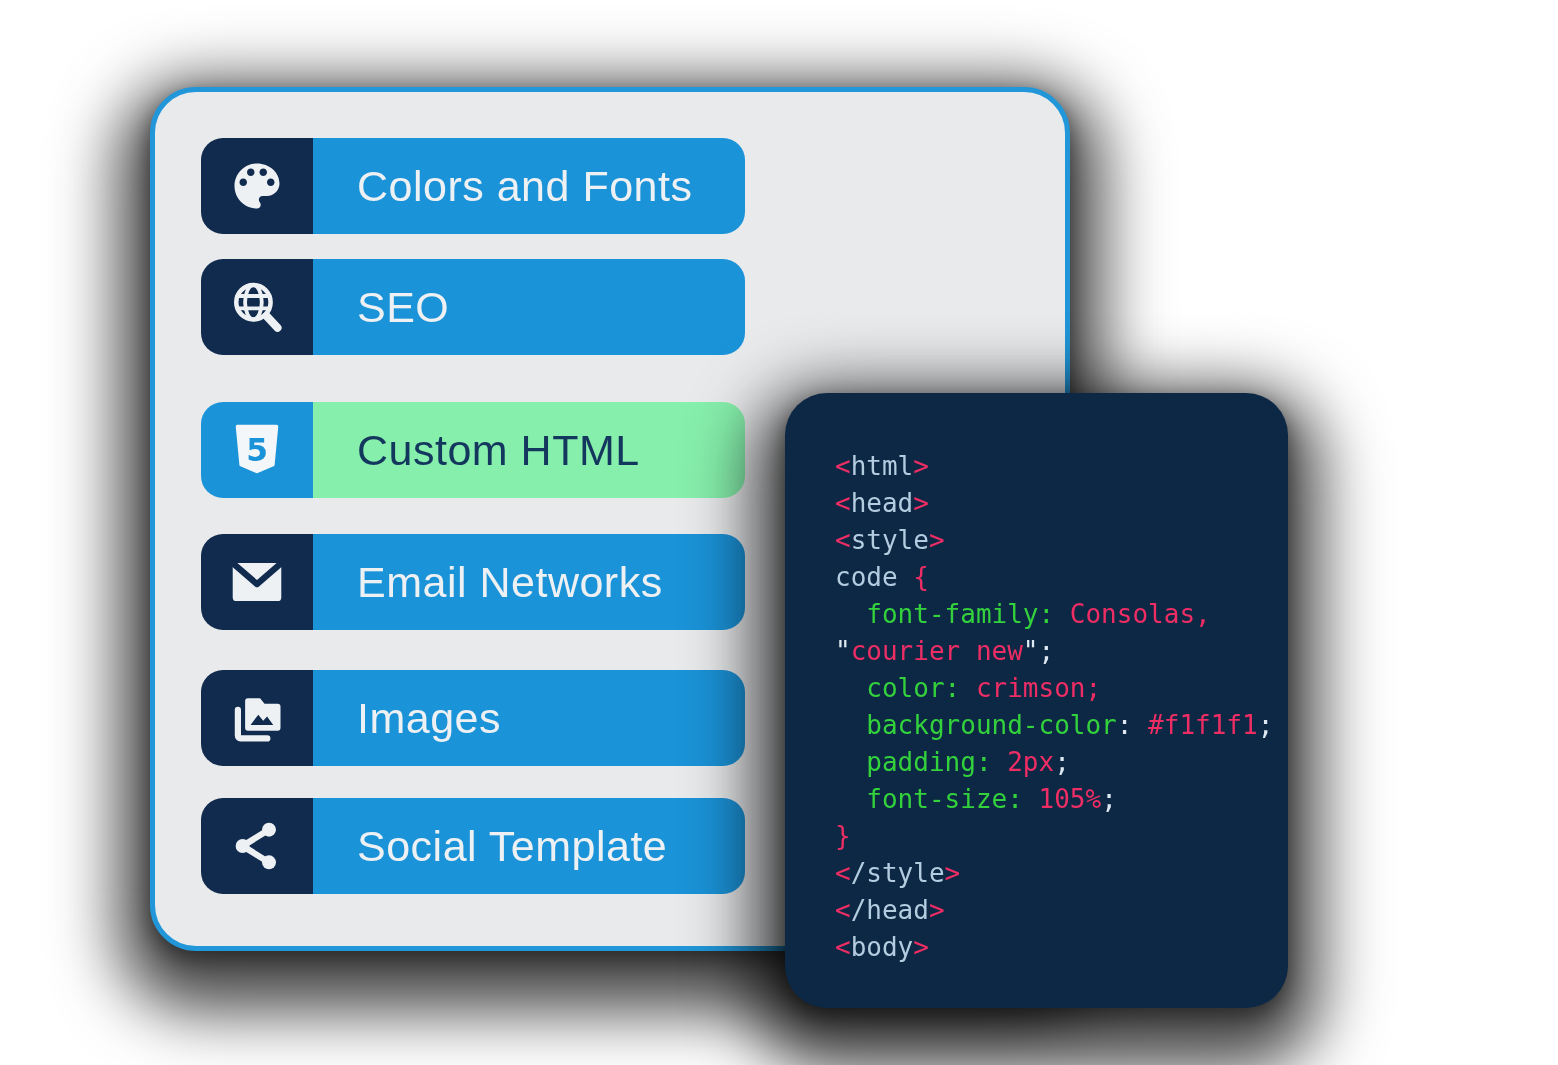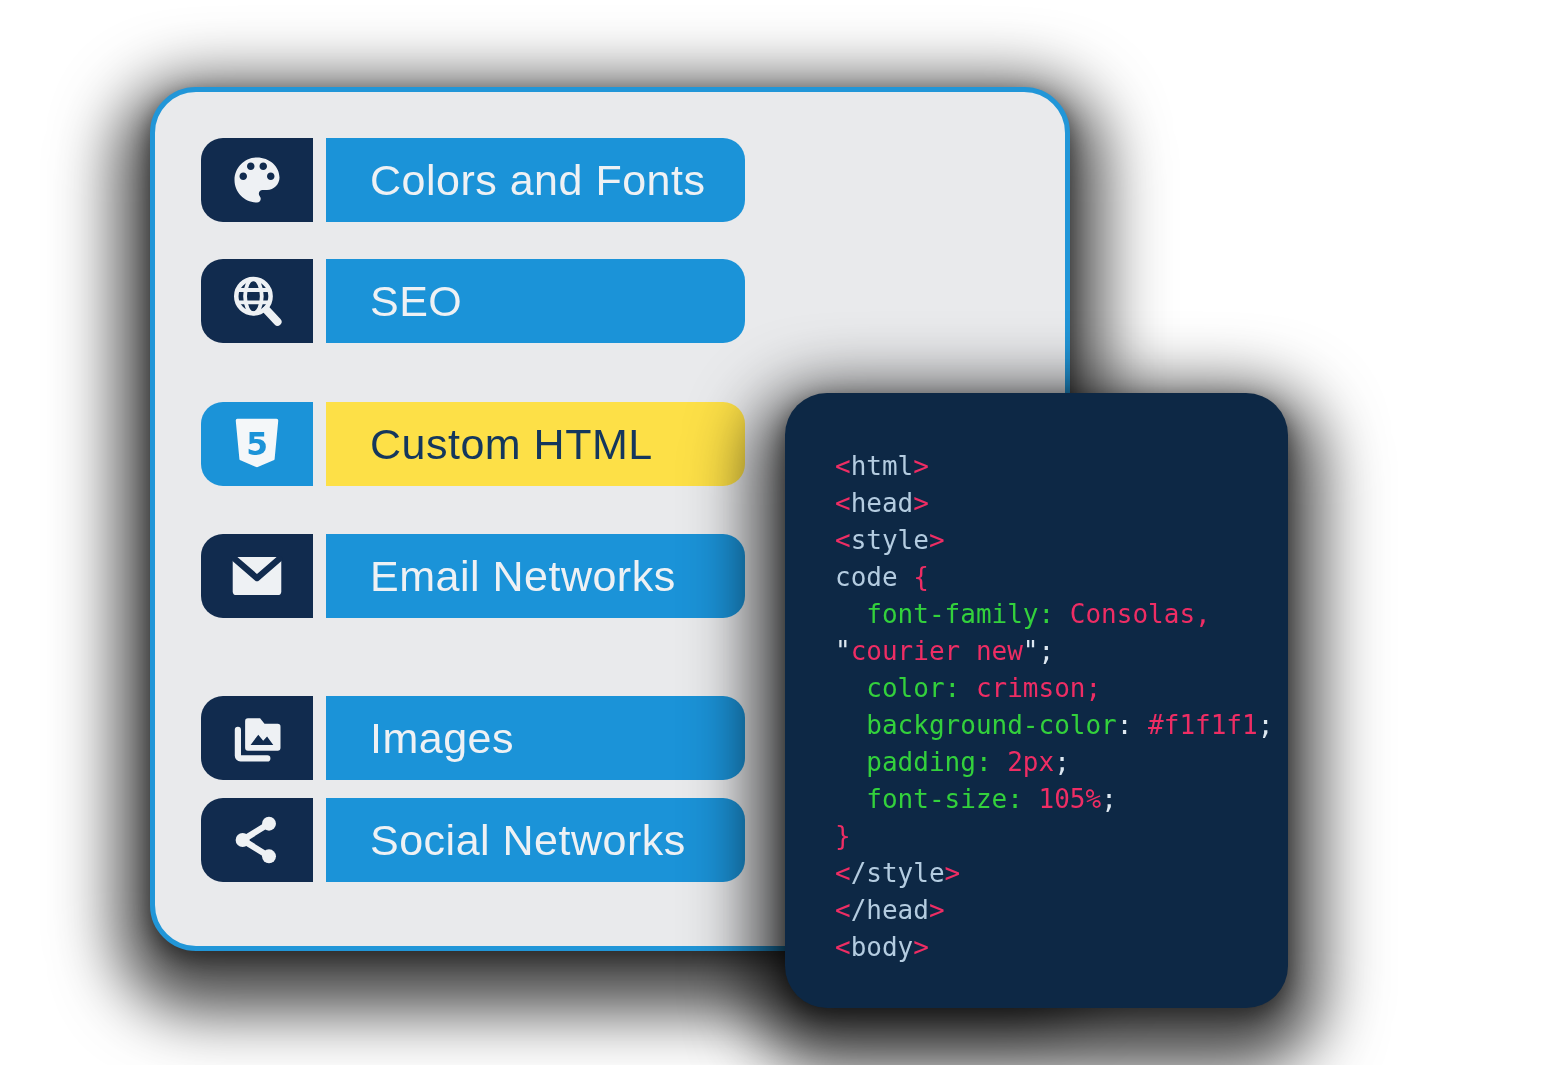--- a/index.html
+++ b/index.html
@@ -12,34 +12,34 @@
   
   .settings-panel{
     position:absolute;left:150px;top:87px;width:920px;height:864px;
     box-sizing:border-box;
     background:#e9eaec;
     border:5px solid #2196d8;
     border-radius:46px;
     box-shadow:0 28px 65px 32px rgba(0,0,0,0.72), 0 8px 22px rgba(0,0,0,0.45);
   }
   .menu-item{
-    position:absolute;left:46px;width:544px;height:84px;
-    display:flex;border-radius:22px;overflow:hidden;cursor:pointer;gap:13px;
+    position:absolute;left:46px;width:544px;height:96px;
+    display:flex;border-radius:22px;overflow:hidden;cursor:pointer;
   }
   .icon-box{
     width:112px;flex:0 0 112px;background:#112b4e;
     display:flex;align-items:center;justify-content:center;
   }
   .menu-item .bar{
     flex:1;background:#1b93d8;display:flex;align-items:center;
     padding-left:44px;color:#eef1f4;font-size:43px;letter-spacing:.5px;
     white-space:nowrap;
   }
   .menu-item.selected .icon-box{background:#1b93d8;}
-  .menu-item.selected .bar{background:#fde047;color:#14375d;}
+  .menu-item.selected .bar{background:#86efac;color:#14375d;}
 
   
   .code-panel{
     position:absolute;left:785px;top:393px;width:503px;height:615px;
     background:#0d2845;border-radius:42px;
     box-shadow:0 28px 65px 32px rgba(0,0,0,0.72), 0 8px 22px rgba(0,0,0,0.45);
     overflow:hidden;
   }
   .code{
     margin:0;padding:55px 0 0 50px;
@@ -88,40 +88,40 @@
   <div class="menu-item" style="top:442px">
     <div class="icon-box">
       <svg viewBox="0 0 24 24" width="62" height="62">
         <rect x="2.6" y="4.6" width="18.8" height="14.8" rx="1.4" fill="#eef1f4"></rect>
         <path d="M3.4 5.4 12 12.8 20.6 5.4" fill="none" stroke="#112b4e" stroke-width="2.4" stroke-linecap="round" stroke-linejoin="round"></path>
       </svg>
     </div>
     <div class="bar">Email Networks</div>
   </div>
 
-  <div class="menu-item" style="top:604px">
+  <div class="menu-item" style="top:578px">
     <div class="icon-box">
       <svg viewBox="0 0 24 24" width="62" height="62">
         <path d="M4.6 8.8V18.9a1 1 0 0 0 1 1H16" fill="none" stroke="#eef1f4" stroke-width="2.4" stroke-linecap="round"></path>
         <path fill="#eef1f4" d="M8.5 4.4h4.7l1.7 2.1h5.1a1.1 1.1 0 0 1 1.1 1.1v8.2a1.1 1.1 0 0 1-1.1 1.1H8.5a1.1 1.1 0 0 1-1.1-1.1V5.5a1.1 1.1 0 0 1 1.1-1.1z"></path>
         <path fill="#112b4e" d="M9.5 14.7l3-4 1.9 2.4 1.5-1.7 2.4 3.3z"></path>
       </svg>
     </div>
     <div class="bar">Images</div>
   </div>
 
   <div class="menu-item" style="top:706px">
     <div class="icon-box">
       <svg viewBox="0 0 24 25" width="58" height="60">
         <path d="M6 12.5 17 5.7 M6 12.5 17 19.3" stroke="#eef1f4" stroke-width="2.6" fill="none"></path>
         <circle cx="6" cy="12.5" r="2.9" fill="#eef1f4"></circle>
         <circle cx="17" cy="5.7" r="2.9" fill="#eef1f4"></circle>
         <circle cx="17" cy="19.3" r="2.9" fill="#eef1f4"></circle>
       </svg>
     </div>
-    <div class="bar">Social Networks</div>
+    <div class="bar">Social Template</div>
   </div>
 
 </div>
 
 <div class="code-panel">
   <pre class="code" id="code-lines"><div class="code-line"><span style="color: rgb(238, 45, 100);">&lt;</span><span style="color: rgb(180, 204, 224);">html</span><span style="color: rgb(238, 45, 100);">&gt;</span></div><div class="code-line"><span style="color: rgb(238, 45, 100);">&lt;</span><span style="color: rgb(180, 204, 224);">head</span><span style="color: rgb(238, 45, 100);">&gt;</span></div><div class="code-line"><span style="color: rgb(238, 45, 100);">&lt;</span><span style="color: rgb(180, 204, 224);">style</span><span style="color: rgb(238, 45, 100);">&gt;</span></div><div class="code-line"><span style="color: rgb(180, 204, 224);">code </span><span style="color: rgb(238, 45, 100);">{</span></div><div class="code-line"><span style="color: rgb(221, 232, 241);">  </span><span style="color: rgb(51, 209, 60);">font-family:</span><span style="color: rgb(238, 45, 100);"> Consolas,</span></div><div class="code-line"><span style="color: rgb(221, 232, 241);">"</span><span style="color: rgb(238, 45, 100);">courier new</span><span style="color: rgb(221, 232, 241);">"</span><span style="color: rgb(221, 232, 241);">;</span></div><div class="code-line"><span style="color: rgb(221, 232, 241);">  </span><span style="color: rgb(51, 209, 60);">color:</span><span style="color: rgb(238, 45, 100);"> crimson</span><span style="color: rgb(238, 45, 100);">;</span></div><div class="code-line"><span style="color: rgb(221, 232, 241);">  </span><span style="color: rgb(51, 209, 60);">background-color</span><span style="color: rgb(221, 232, 241);">:</span><span style="color: rgb(238, 45, 100);"> #f1f1f1</span><span style="color: rgb(221, 232, 241);">;</span></div><div class="code-line"><span style="color: rgb(221, 232, 241);">  </span><span style="color: rgb(51, 209, 60);">padding:</span><span style="color: rgb(238, 45, 100);"> 2px</span><span style="color: rgb(221, 232, 241);">;</span></div><div class="code-line"><span style="color: rgb(221, 232, 241);">  </span><span style="color: rgb(51, 209, 60);">font-size:</span><span style="color: rgb(238, 45, 100);"> 105%</span><span style="color: rgb(221, 232, 241);">;</span></div><div class="code-line"><span style="color: rgb(238, 45, 100);">}</span></div><div class="code-line"><span style="color: rgb(238, 45, 100);">&lt;</span><span style="color: rgb(180, 204, 224);">/style</span><span style="color: rgb(238, 45, 100);">&gt;</span></div><div class="code-line"><span style="color: rgb(238, 45, 100);">&lt;</span><span style="color: rgb(180, 204, 224);">/head</span><span style="color: rgb(238, 45, 100);">&gt;</span></div><div class="code-line"><span style="color: rgb(238, 45, 100);">&lt;</span><span style="color: rgb(180, 204, 224);">body</span><span style="color: rgb(238, 45, 100);">&gt;</span></div></pre>
 </div>
 
 </body></html>

